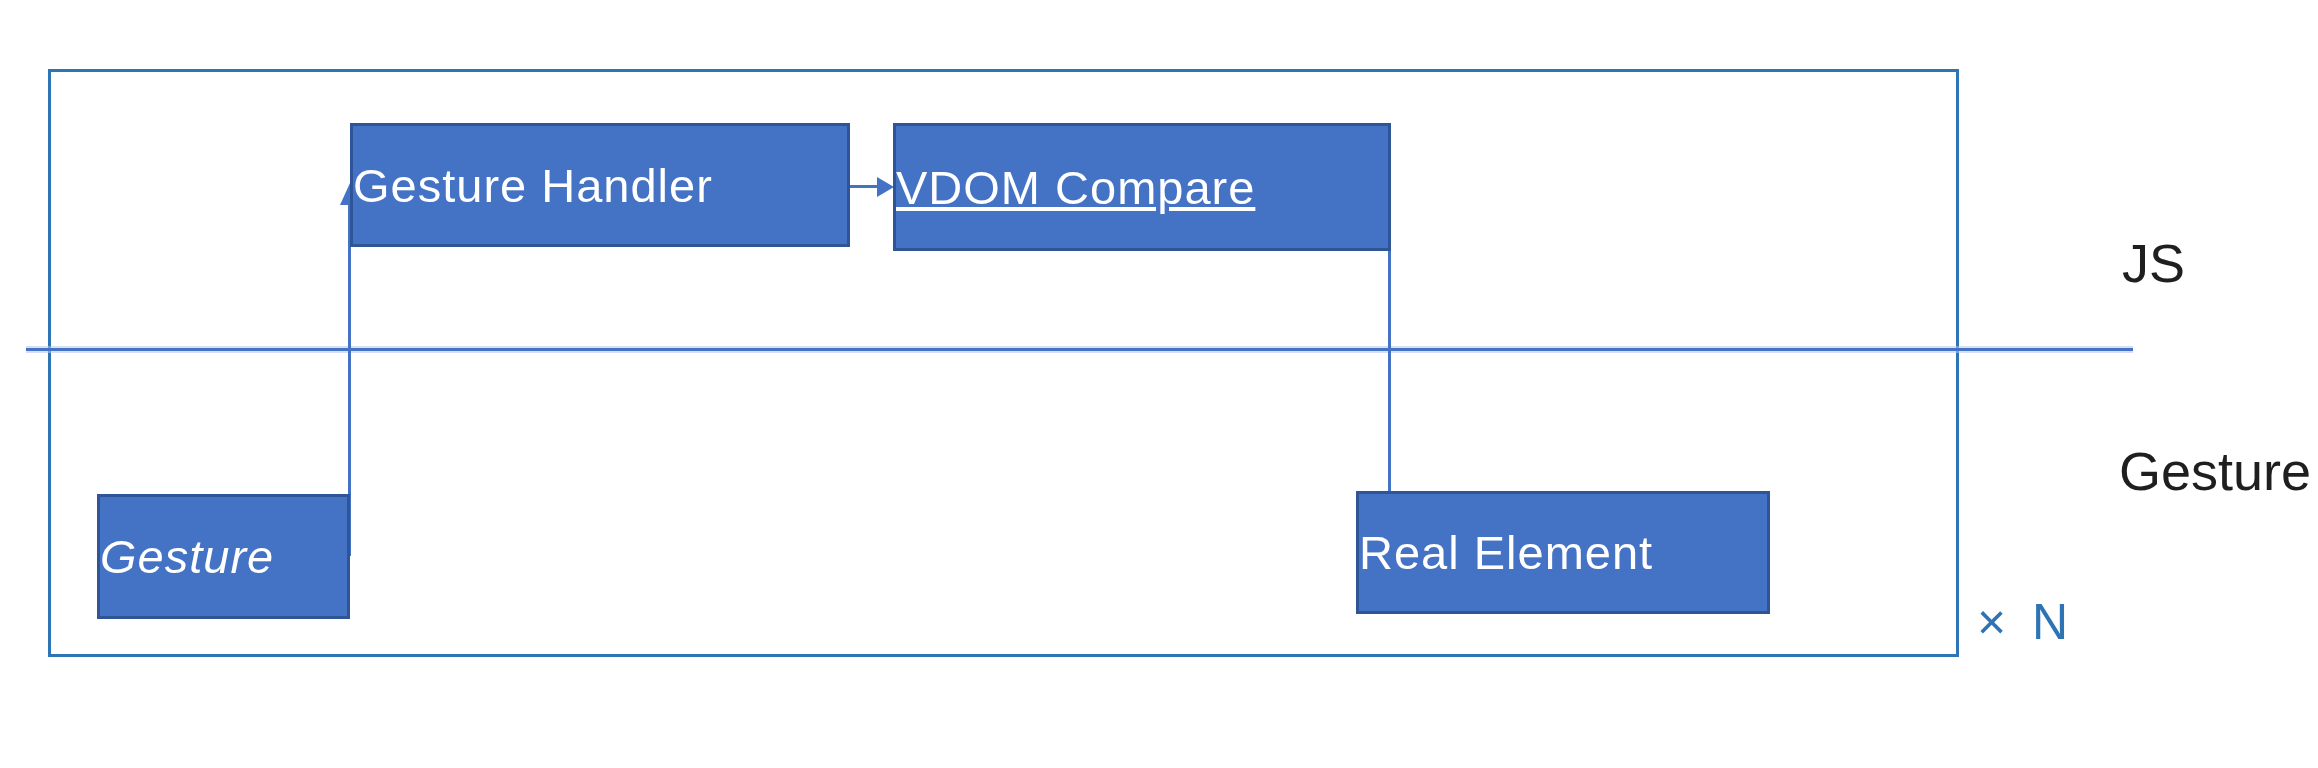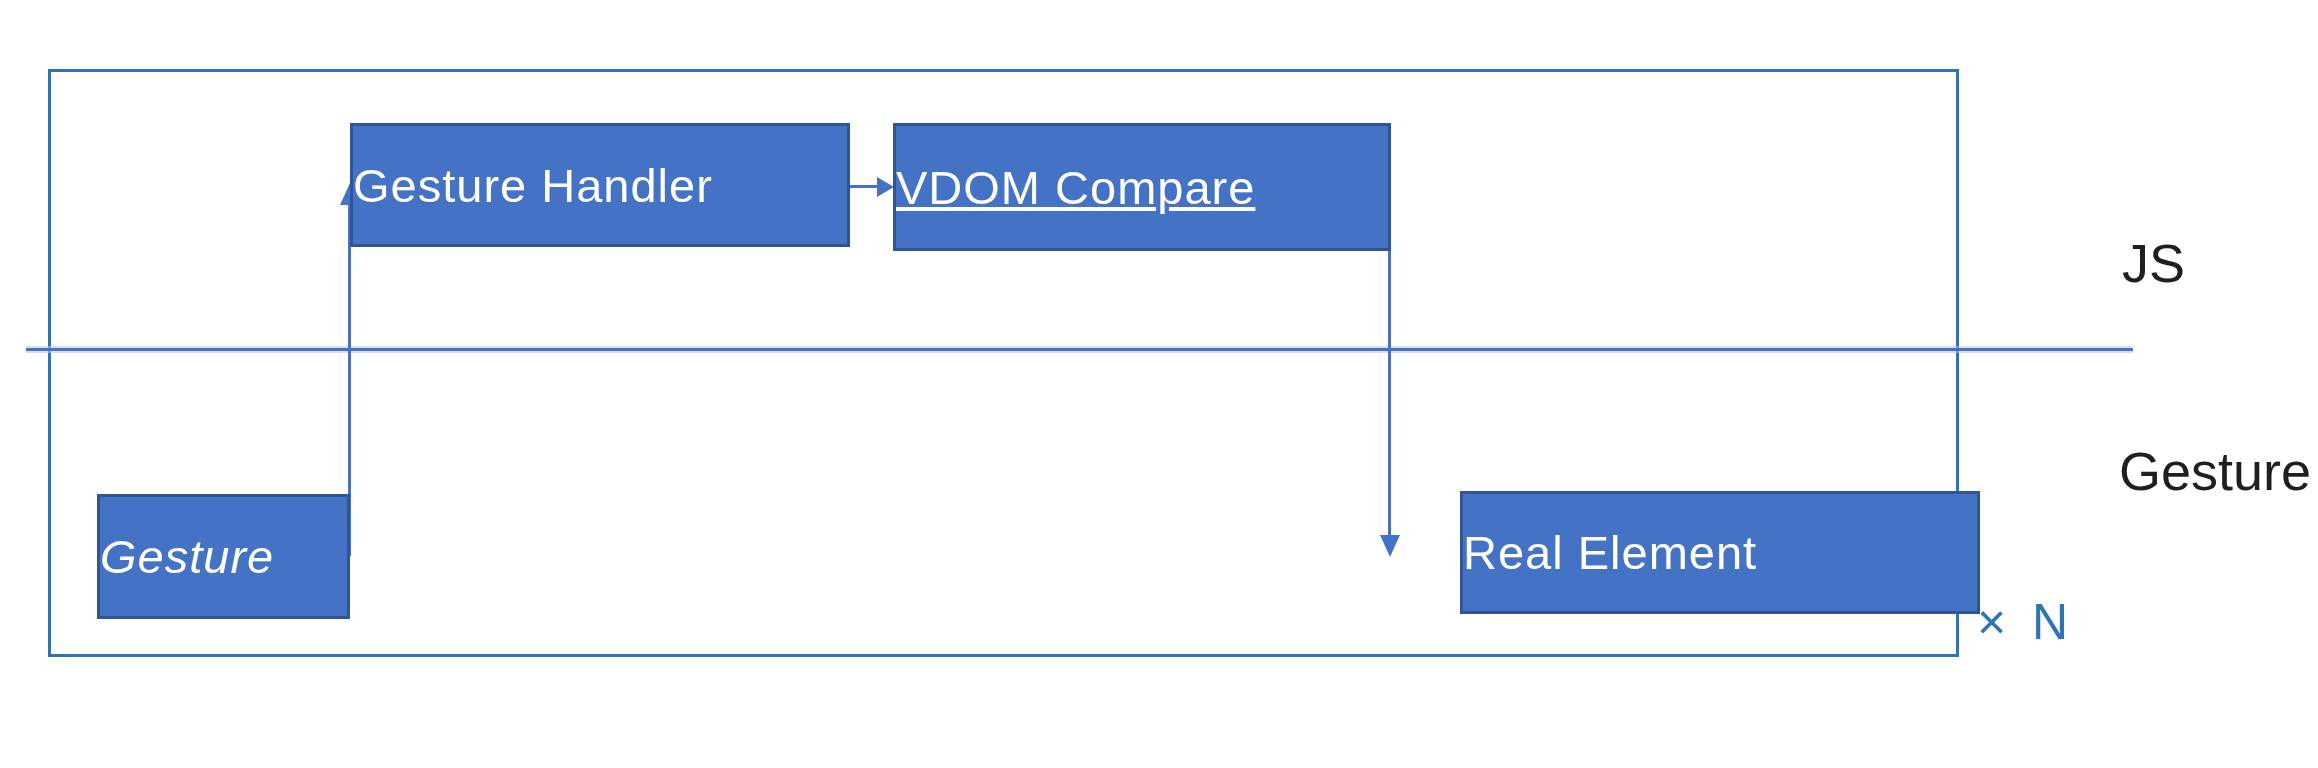--- a/index.html
+++ b/index.html
@@ -86,21 +86,21 @@
     align-items:center;
     justify-content:flex-start;
     font-size:47px;
     font-weight:300;
     letter-spacing:1px;
     z-index:2;
   }
   .node-gesture-handler{ left:350px; top:123px; width:500px; height:124px; }
   .node-vdom-compare{ left:893px; top:123px; width:498px; height:128px;text-decoration:underline; }
   .node-gesture{ left:97px; top:494px; width:253px; height:125px;font-style:italic; }
-  .node-real-element{ left:1460px; top:491px; width:520px; height:123px; }
+  .node-real-element{ left:1356px; top:491px; width:414px; height:123px; }
   
   .region-label{
     position:absolute;
     color:var(--region-label);
     font-size:54px;
     font-weight:300;
     white-space:nowrap;
     z-index:1;
     margin-left:16px;
   }

